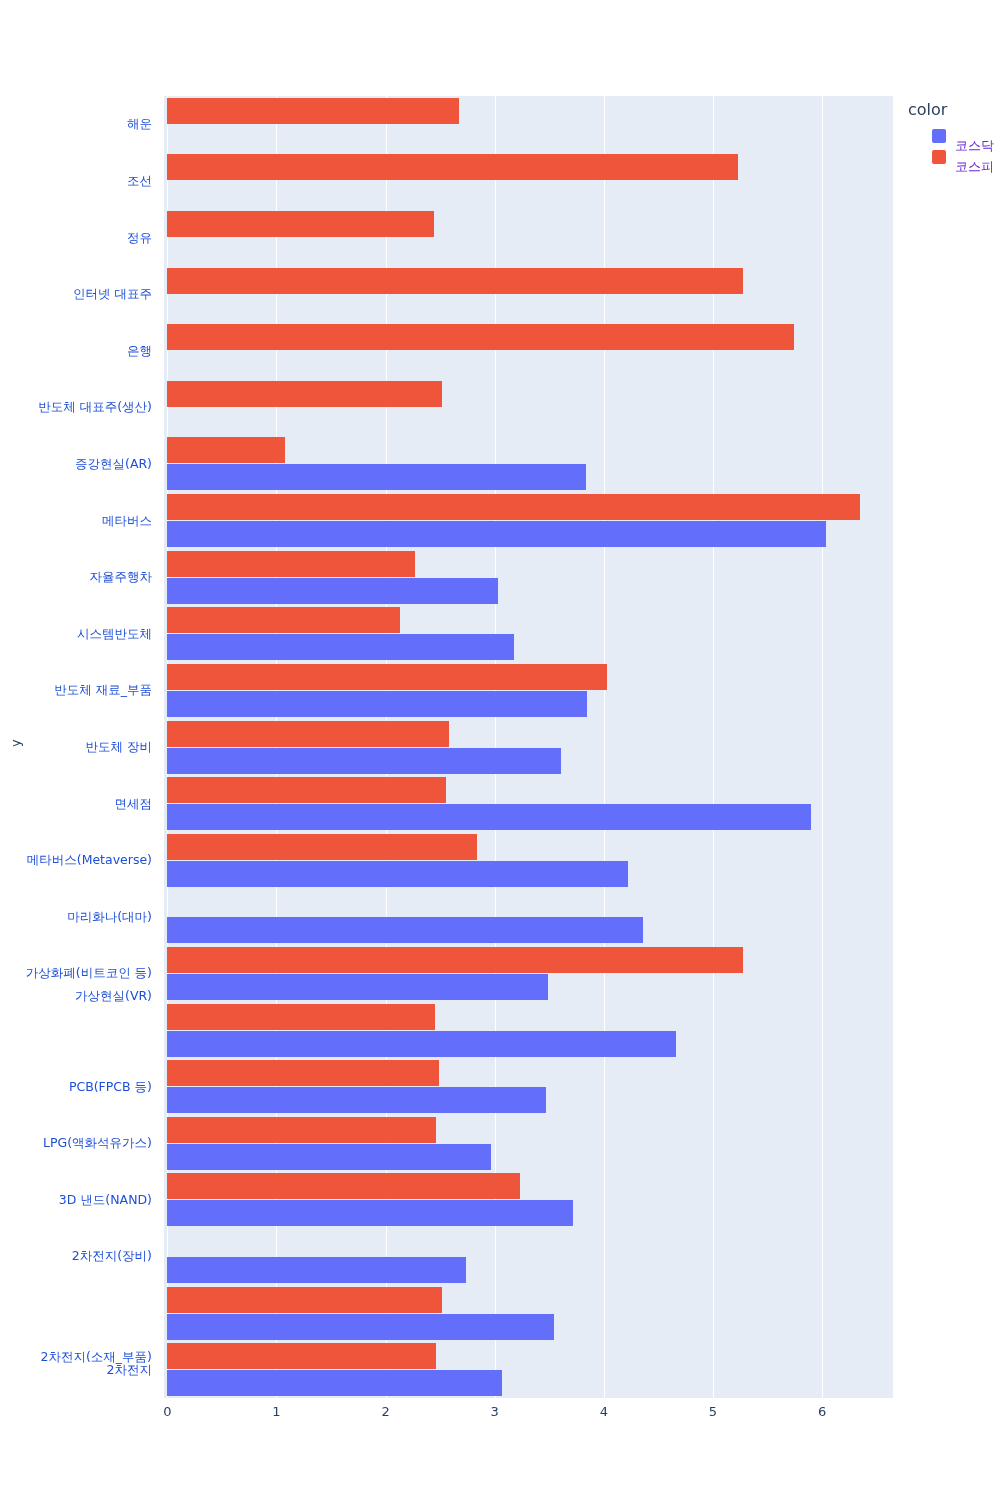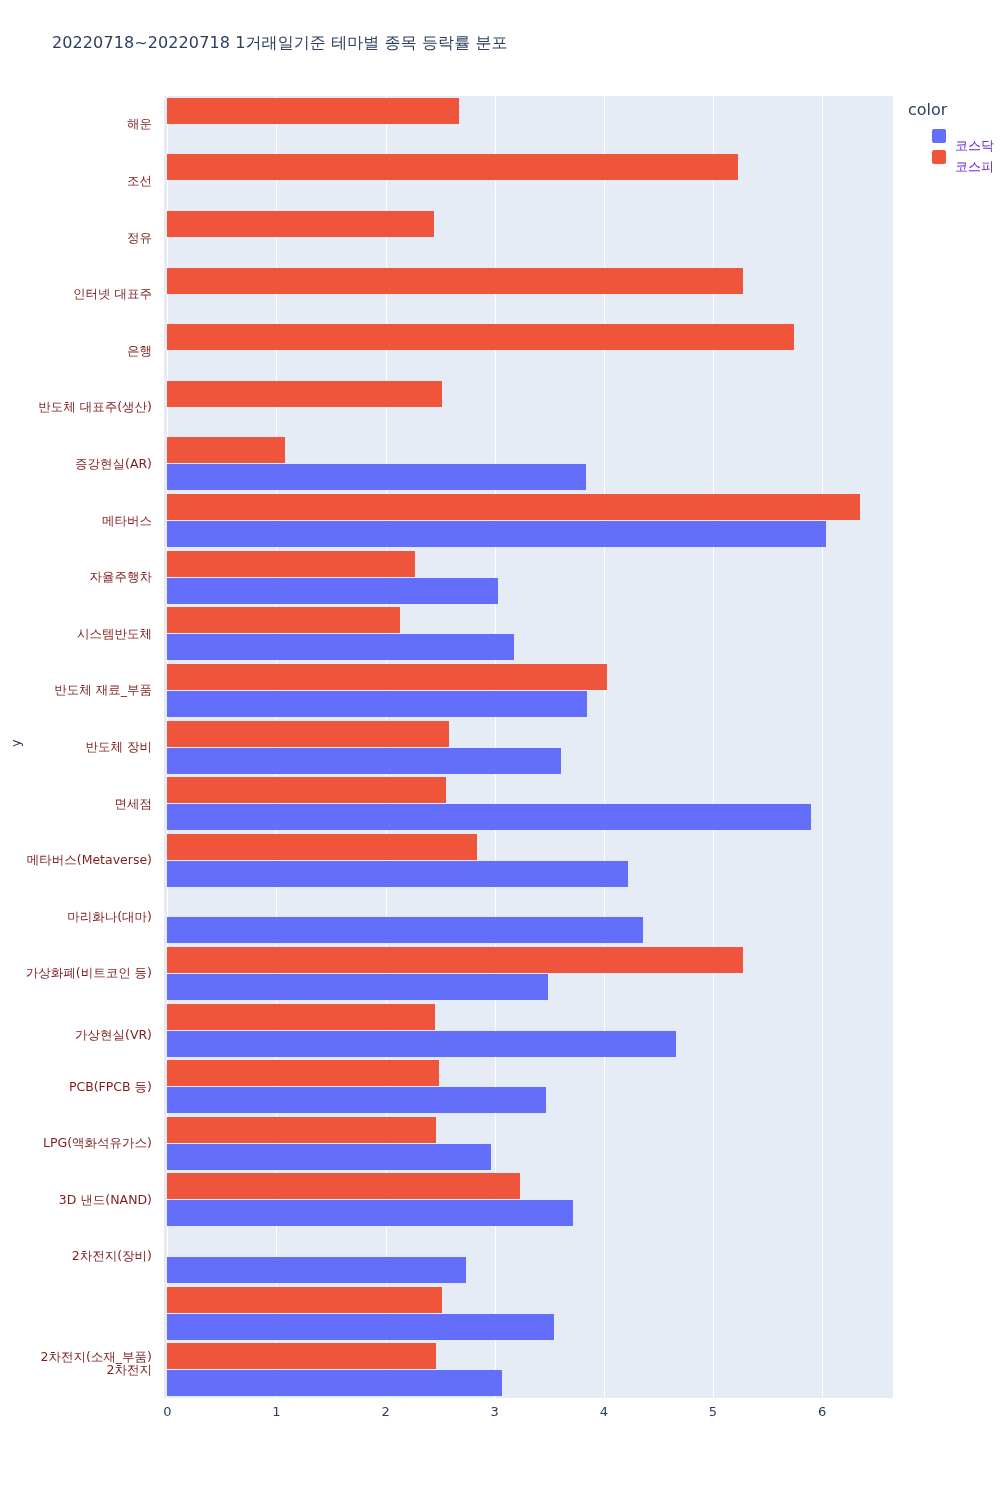--- a/index.html
+++ b/index.html
@@ -36,21 +36,21 @@
     position:absolute;left:0;height:26px;border-radius:0;
   }
   .bar.kosdaq{background:#636efa;}
   .bar.kospi{background:#ef553b;}
 
   
   .ylabels{position:absolute;left:0;top:96px;width:158px;height:1302px;}
   .ytick{
     position:absolute;right:0;
     text-align:right;
-    font-size:12.5px;color:#7f1d1d;
+    font-size:12.5px;color:#1d4ed8;
     white-space:nowrap;
     transform:translateY(-50%);
     padding-right:6px;
   }
   .ytitle{
     position:absolute;left:8px;top:747px;
     font-size:13px;color:#2a3f5f;
     transform:rotate(-90deg);
     transform-origin:left top;
   }
@@ -72,21 +72,20 @@
   .legend-title{font-size:16px;color:#2a3f5f;margin-bottom:6px;}
   .legend-row{display:flex;align-items:center;height:21px;padding-left:24px;}
   .swatch{width:14px;height:14px;border-radius:2px;margin-right:9px;flex:0 0 auto;}
   .legend-label{font-size:13px;color:#6d28d9;white-space:nowrap;margin-top:20px;}
 </style>
 </head>
 <body>
 
 <div id="root">
 
-  <div class="title">20220718~20220718 1거래일기준 테마별 종목 등락률 분포</div>
 
   <div class="plot-area">
     <div class="gridlines">
         <div class="gridline" style="left: 3.27395px;"></div>
         <div class="gridline" style="left: 112.406px;"></div>
         <div class="gridline" style="left: 221.537px;"></div>
         <div class="gridline" style="left: 330.669px;"></div>
         <div class="gridline" style="left: 439.801px;"></div>
         <div class="gridline" style="left: 548.933px;"></div>
         <div class="gridline" style="left: 658.064px;"></div>
@@ -143,21 +142,21 @@
       <div class="ytick" style="top: 367.957px;">증강현실(AR)</div>
       <div class="ytick" style="top: 424.565px;">메타버스</div>
       <div class="ytick" style="top: 481.174px;">자율주행차</div>
       <div class="ytick" style="top: 537.783px;">시스템반도체</div>
       <div class="ytick" style="top: 594.391px;">반도체 재료_부품</div>
       <div class="ytick" style="top: 651px;">반도체 장비</div>
       <div class="ytick" style="top: 707.609px;">면세점</div>
       <div class="ytick" style="top: 764.217px;">메타버스(Metaverse)</div>
       <div class="ytick" style="top: 820.826px;">마리화나(대마)</div>
       <div class="ytick" style="top: 877.435px;">가상화폐(비트코인 등)</div>
-      <div class="ytick" style="top: 939px;">가상현실(VR)</div>
+      <div class="ytick" style="top: 900px;">가상현실(VR)</div>
       <div class="ytick" style="top: 990.652px;">PCB(FPCB 등)</div>
       <div class="ytick" style="top: 1047.26px;">LPG(액화석유가스)</div>
       <div class="ytick" style="top: 1103.87px;">3D 낸드(NAND)</div>
       <div class="ytick" style="top: 1160.48px;">2차전지(장비)</div>
       <div class="ytick" style="top: 1217.09px; margin-top: 44px;">2차전지(소재_부품)</div>
       <div class="ytick" style="top: 1273.7px;">2차전지</div>
     </div>
   <div class="ytitle">y</div>
 
   <div class="xticks">

